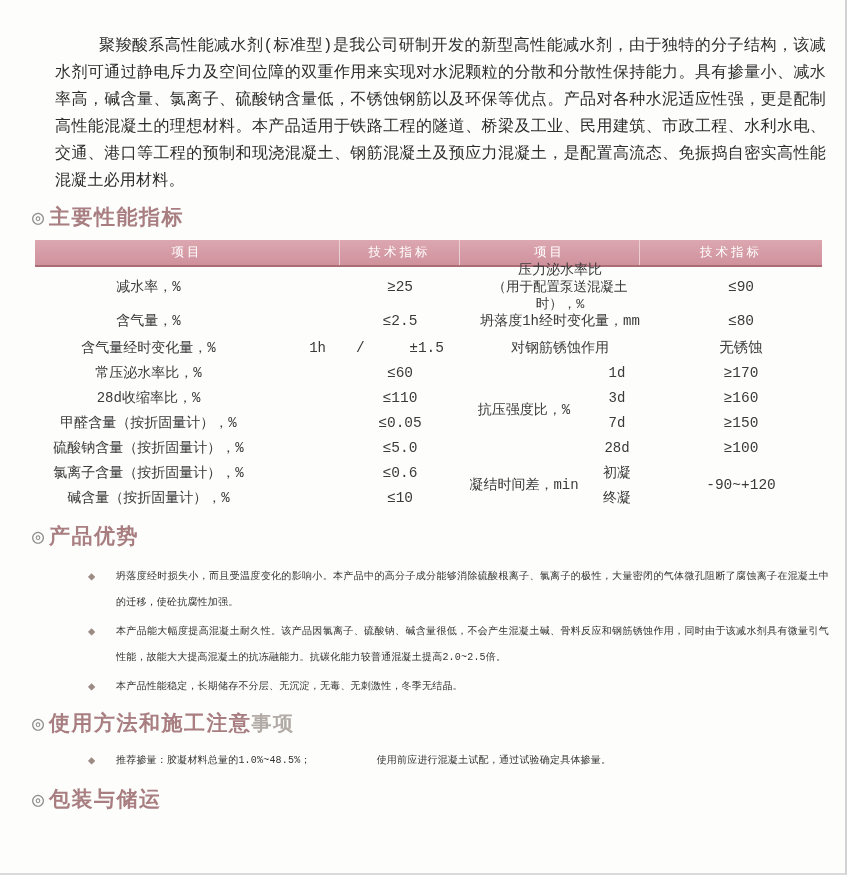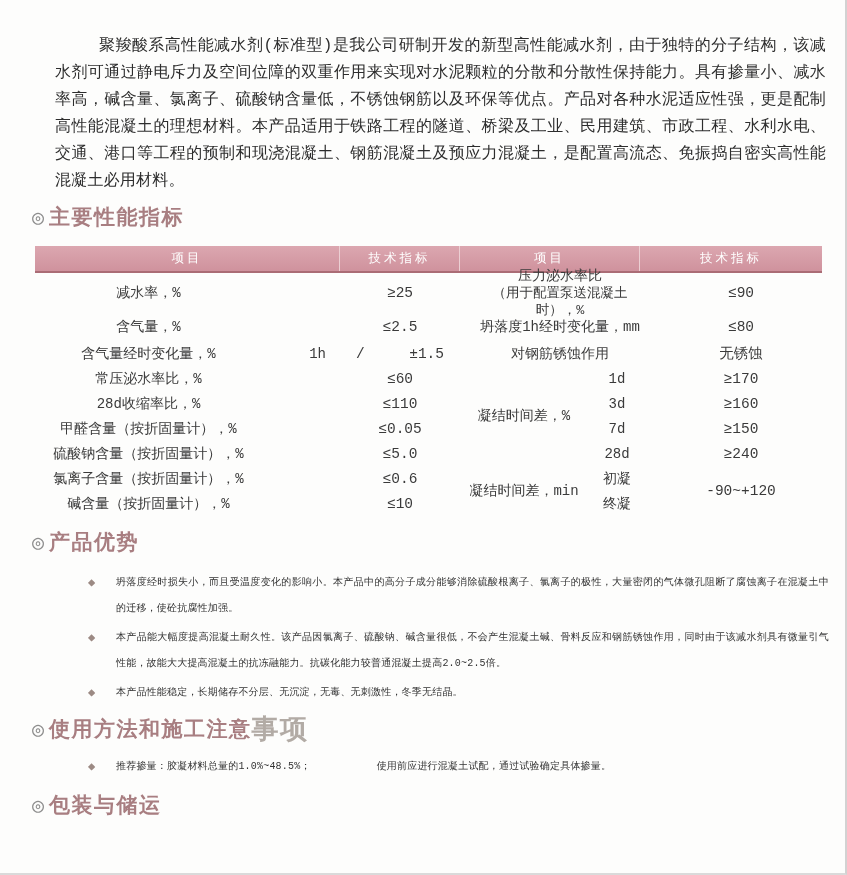--- a/index.html
+++ b/index.html
@@ -22,27 +22,27 @@
     line-height:27px;
     color:#2d2d2d;
     text-align:justify;
     text-indent:44px;
     letter-spacing:0.2px;
   }
   
   .sec{display:flex;align-items:center;margin-left:32px;}
   .sec .marker{color:#8d8d8d;font-size:20px;margin-right:5px;line-height:24px;}
   .sec .stitle{font-size:21px;font-weight:bold;color:#a87e81;letter-spacing:1.5px;line-height:26px;}
-  .sec .stitle-faded{font-size:27px;font-weight:bold;color:#b2aba5;letter-spacing:1.5px;line-height:26px;}
+  .sec .stitle-faded{font-size:20px;font-weight:bold;color:#b2aba5;letter-spacing:1.5px;line-height:26px;}
   .sec-perf{margin-top:11px;}
   .sec-adv{margin-top:15px;}
   .sec-use{margin-top:12px;}
   .sec-pack{margin-top:14px;}
   
-  .ptable{margin:14px 0 0 35px;width:787px;}
+  .ptable{margin:8px 0 0 35px;width:787px;}
   .thead{display:flex;height:25px;background:linear-gradient(180deg,#dca7b0 0%,#cf929d 100%);border-bottom:2px solid #aa6c75;}
   .hcell{display:flex;align-items:center;justify-content:center;color:#ffffff;font-size:12.5px;letter-spacing:3px;box-sizing:border-box;}
   .hc1{width:305px;border-right:1px solid #eccfd3;}
   .hc2{width:120px;border-right:1px solid #eccfd3;}
   .hc3{width:180px;border-right:1px solid #eccfd3;}
   .hc4{flex:1;}
   .tbody{display:flex;font-size:14px;color:#3a3a3a;}
   .lhalf{width:425px;}
   .rhalf{width:362px;}
   .row{display:flex;align-items:center;}
@@ -152,37 +152,37 @@
         <div class="row h28">
           <div class="rlabel">坍落度1h经时变化量，mm</div>
           <div class="rvalue">≤80</div>
         </div>
         <div class="row h25">
           <div class="rlabel">对钢筋锈蚀作用</div>
           <div class="rvalue">无锈蚀</div>
         </div>
 
         <div class="sgroup">
-          <div class="sg-label">凝结时间差，%</div>
+          <div class="sg-label">抗压强度比，%</div>
           <div class="sg-rows">
             <div class="sg-row">
               <div class="sg-age">1d</div>
               <div class="rvalue">≥170</div>
             </div>
             <div class="sg-row">
               <div class="sg-age">3d</div>
               <div class="rvalue">≥160</div>
             </div>
             <div class="sg-row">
               <div class="sg-age">7d</div>
               <div class="rvalue">≥150</div>
             </div>
             <div class="sg-row">
               <div class="sg-age">28d</div>
-              <div class="rvalue">≥240</div>
+              <div class="rvalue">≥100</div>
             </div>
           </div>
         </div>
 
         <div class="setgroup">
           <div class="set-label">凝结时间差，min</div>
           <div class="set-subs">
             <div class="set-sub">初凝</div>
             <div class="set-sub">终凝</div>
           </div>

